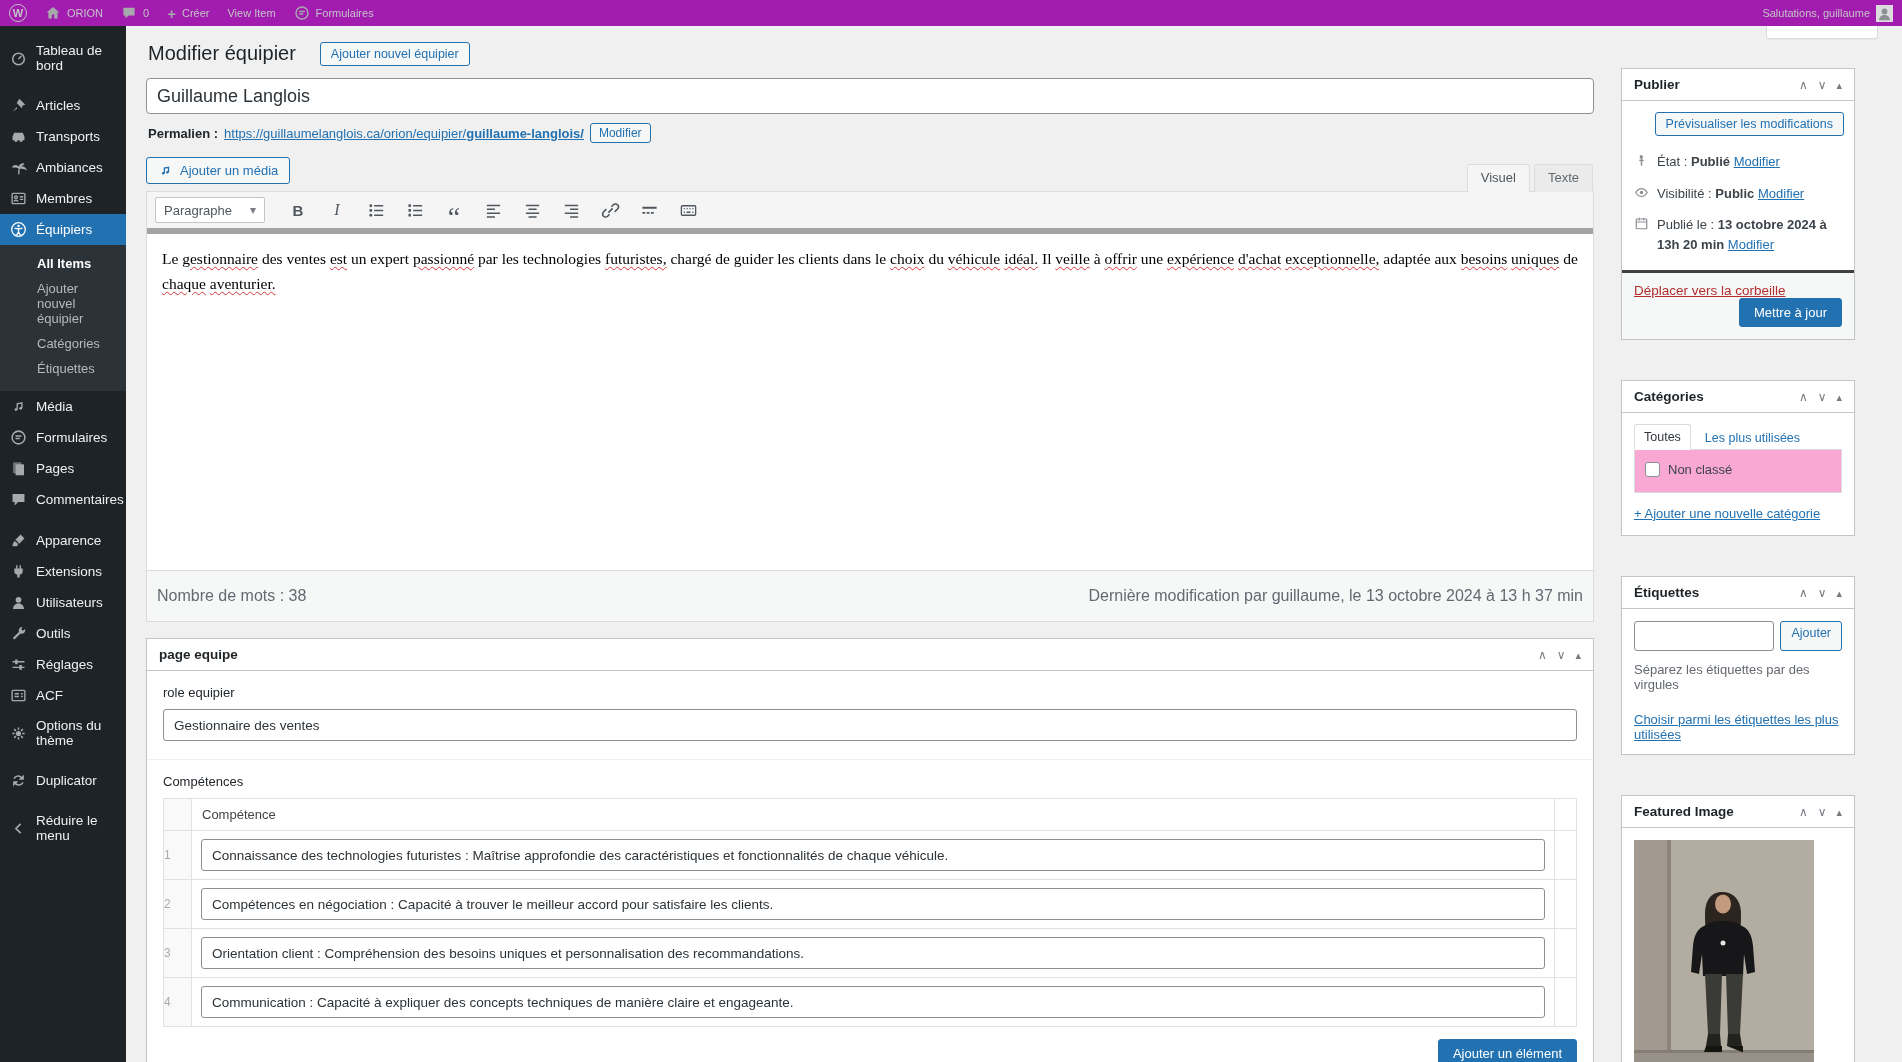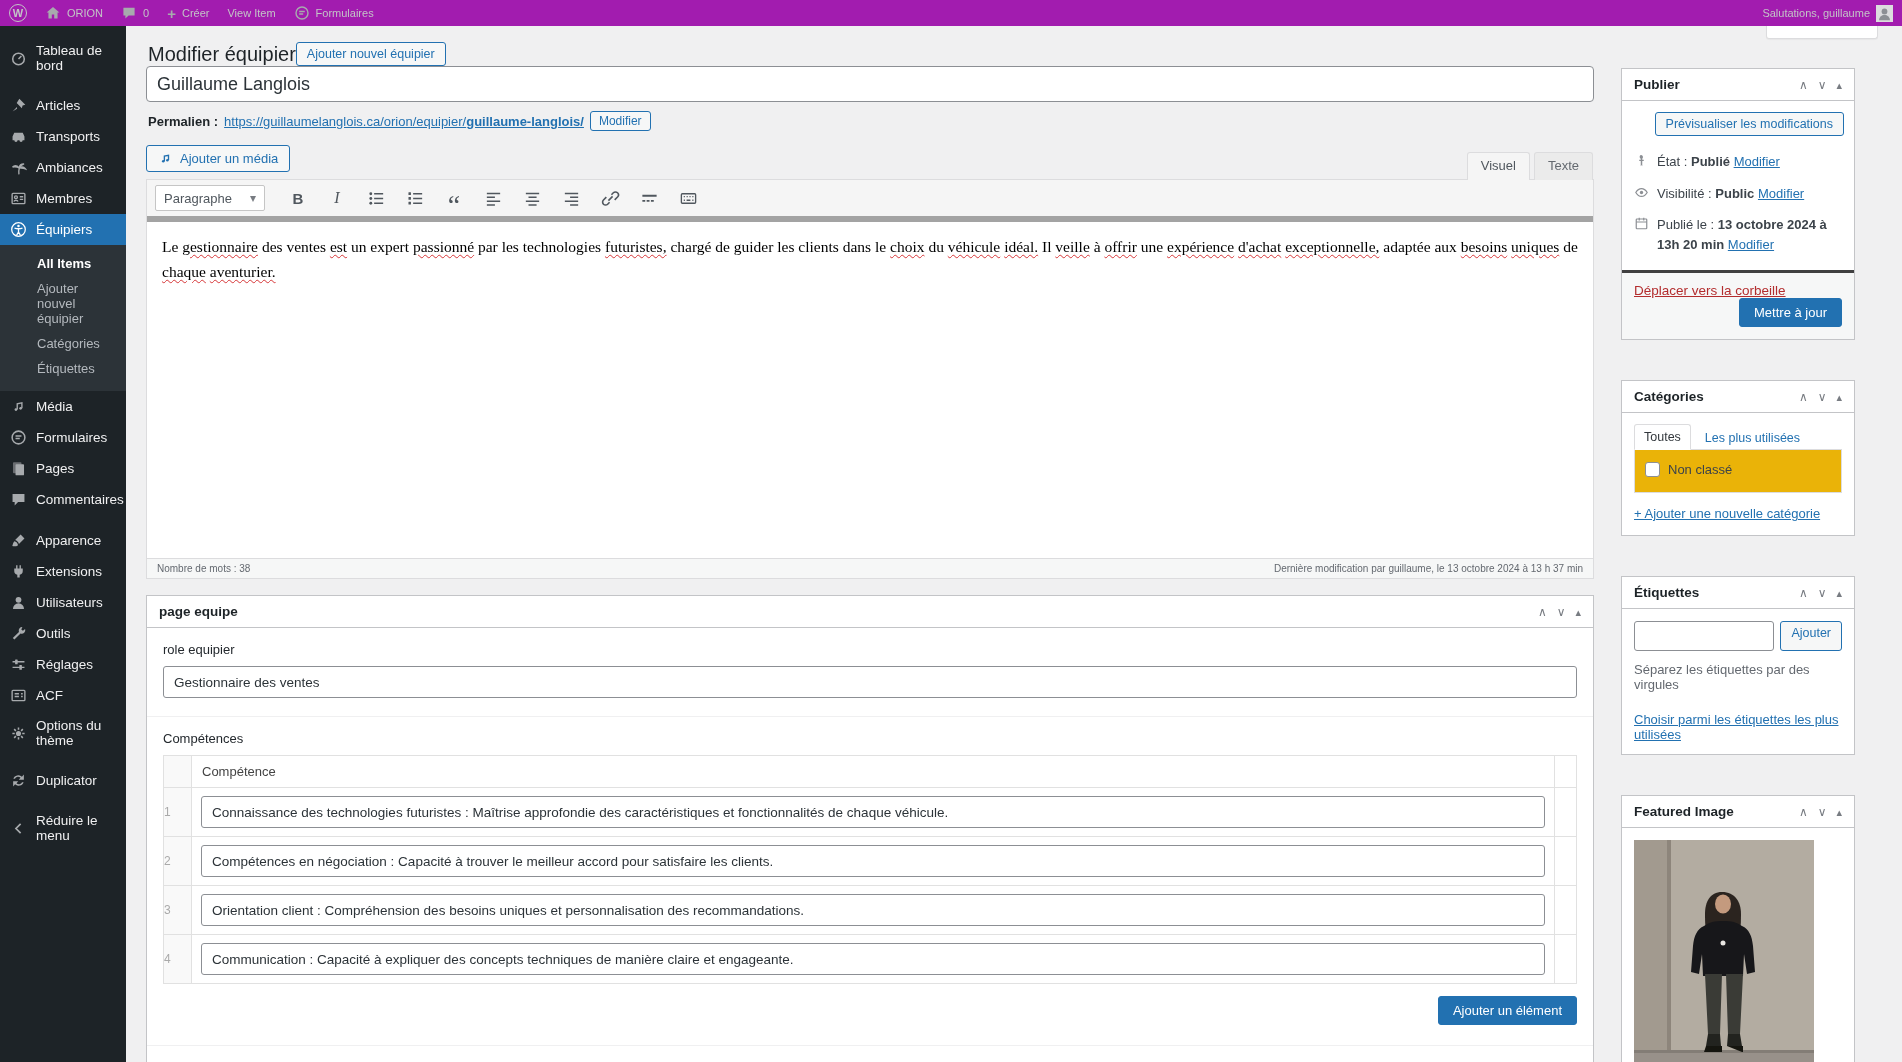--- a/index.html
+++ b/index.html
@@ -31,21 +31,21 @@
   .menu-item .mi { width:17px; height:17px; flex:none; color:#a7aaad; }
   .menu-item .mi svg { width:100%; height:100%; display:block; }
   .menu-item.active { background:#2271b1; color:#fff; }
   .menu-item.active .mi { color:#fff; }
   .submenu { background:#2c3338; padding:6px 0 10px; }
   .submenu-item { padding:5px 10px 5px 37px; font-size:13px; color:#b4b9be; cursor:pointer; }
   .submenu-item.current { color:#fff; font-weight:bold; }
   .menu-gap { height:10px; }
 
   
-  .page-header { display:flex; align-items:center; gap:0; padding:4px 0 0 2px; }
+  .page-header { display:flex; align-items:flex-start; gap:24px; padding:4px 0 12px 2px; }
   .page-title { font-size:20px; font-weight:400; color:#1d2327; }
   .btn { display:inline-block; border-radius:3px; cursor:pointer; text-decoration:none; white-space:nowrap; }
   .btn-secondary { background:#f6f7f7; border:1px solid #2271b1; color:#2271b1; font-size:12.5px; padding:4px 10px; }
   .btn-primary { background:#2271b1; border:1px solid #2271b1; color:#fff; font-size:13px; padding:6px 14px; }
   .btn-small { font-size:12px; padding:2px 8px; }
 
   .title-input { width:100%; height:36px; border:1px solid #8c8f94; border-radius:4px; background:#fff; font-size:18px; padding:3px 10px; color:#2c3338; font-family:inherit; }
   .permalink-row { display:flex; align-items:center; gap:6px; margin:9px 0 4px 2px; font-size:13px; }
   .permalink-label { font-weight:bold; }
   a.link-blue { color:#2271b1; text-decoration:underline; cursor:pointer; }
@@ -64,21 +64,21 @@
   .mce-toolbar { display:flex; align-items:center; gap:11px; background:#f5f5f5; border-bottom:6px solid #a3a3a3; padding:5px 8px; }
   .format-select { width:110px; height:26px; background:#fff; border:1px solid #c5c5c5; border-radius:2px; display:flex; align-items:center; justify-content:space-between; padding:0 8px; font-size:13px; color:#50575e; cursor:pointer; margin-right:8px; }
   .caret-down::after { content:"▾"; color:#787c82; font-size:12px; }
   .tb-btn { width:28px; height:26px; display:flex; align-items:center; justify-content:center; color:#50575e; border-radius:2px; cursor:pointer; }
   .tb-btn svg { width:19px; height:19px; }
   .glyph-bold::before { content:"B"; font-weight:bold; font-size:15px; }
   .glyph-italic::before { content:"I"; font-style:italic; font-family:"Liberation Serif",serif; font-size:16px; }
   .glyph-quote::before { content:"“"; font-family:"Liberation Serif",serif; font-size:28px; line-height:10px; position:relative; top:7px; }
   .editor-content { min-height:336px; padding:13px 15px; font-family:"Liberation Serif","DejaVu Serif",serif; font-size:15.5px; line-height:1.6; color:#000; cursor:text; }
   .sp { text-decoration:underline; text-decoration-style:wavy; text-decoration-color:#d63638; text-decoration-thickness:1px; text-underline-offset:2px; }
-  .editor-statusbar { display:flex; justify-content:space-between; align-items:center; background:#f6f7f7; border-top:1px solid #dcdcde; padding:4px 10px; font-size:10px; color:#646970; }
+  .editor-statusbar { display:flex; justify-content:space-between; align-items:center; background:#f6f7f7; border-top:1px solid #dcdcde; padding:16px 10px; font-size:16px; color:#646970; }
 
   
   .postbox { background:#fff; border:1px solid #c3c4c7; margin-bottom:40px; }
   .postbox-header { display:flex; align-items:center; justify-content:space-between; padding:8px 12px; border-bottom:1px solid #c3c4c7; }
   .postbox-title { font-size:13.5px; font-weight:600; color:#1d2327; }
   .postbox-ctls { display:flex; gap:10px; align-items:center; color:#787c82; }
   .ctl { font-size:12px; cursor:pointer; line-height:1; }
   .ctl-up::before { content:"∧"; }
   .ctl-down::before { content:"∨"; }
   .ctl-toggle::before { content:"▴"; font-size:11px; }
@@ -107,21 +107,21 @@
   .misc-row .mi svg { width:100%; height:100%; display:block; }
   .misc-strong { font-weight:bold; }
   .pub-footer { border-top:3px solid #404040; background:#f6f7f7; padding:10px 12px 12px; }
   .pub-footer .update-row { display:flex; justify-content:flex-end; }
 
   
   .cat-body { padding:10px 12px 14px; }
   .cat-tabs { display:flex; align-items:flex-end; gap:12px; font-size:12.5px; position:relative; top:1px; }
   .cat-tab-active { border:1px solid #dcdcde; border-bottom:1px solid #fff; background:#fff; padding:5px 9px; color:#32373c; border-radius:3px 3px 0 0; cursor:pointer; }
   .cat-tab-link { color:#2271b1; padding:5px 2px; cursor:pointer; }
-  .cat-panel { border:1px solid #dcdcde; padding:12px 10px; min-height:44px; background:#eab308; }
+  .cat-panel { border:1px solid #dcdcde; padding:12px 10px; min-height:44px; background:#f9a8d4; }
   .checkrow { display:flex; align-items:center; gap:8px; font-size:13px; color:#3c434a; }
   .checkbox { width:15px; height:15px; border:1px solid #8c8f94; border-radius:3px; background:#fff; cursor:pointer; flex:none; }
   .cat-add-row { padding-top:13px; font-size:13px; }
 
   
   .tags-body { padding:12px; font-size:13px; color:#3c434a; }
   .tags-input-row { display:flex; gap:6px; }
   .tags-input { flex:1; height:30px; border:1px solid #8c8f94; border-radius:3px; padding:3px 8px; font-size:13px; font-family:inherit; min-width:0; }
   .tags-help { margin-top:11px; color:#646970; }
   .tags-choose { margin-top:20px; }

